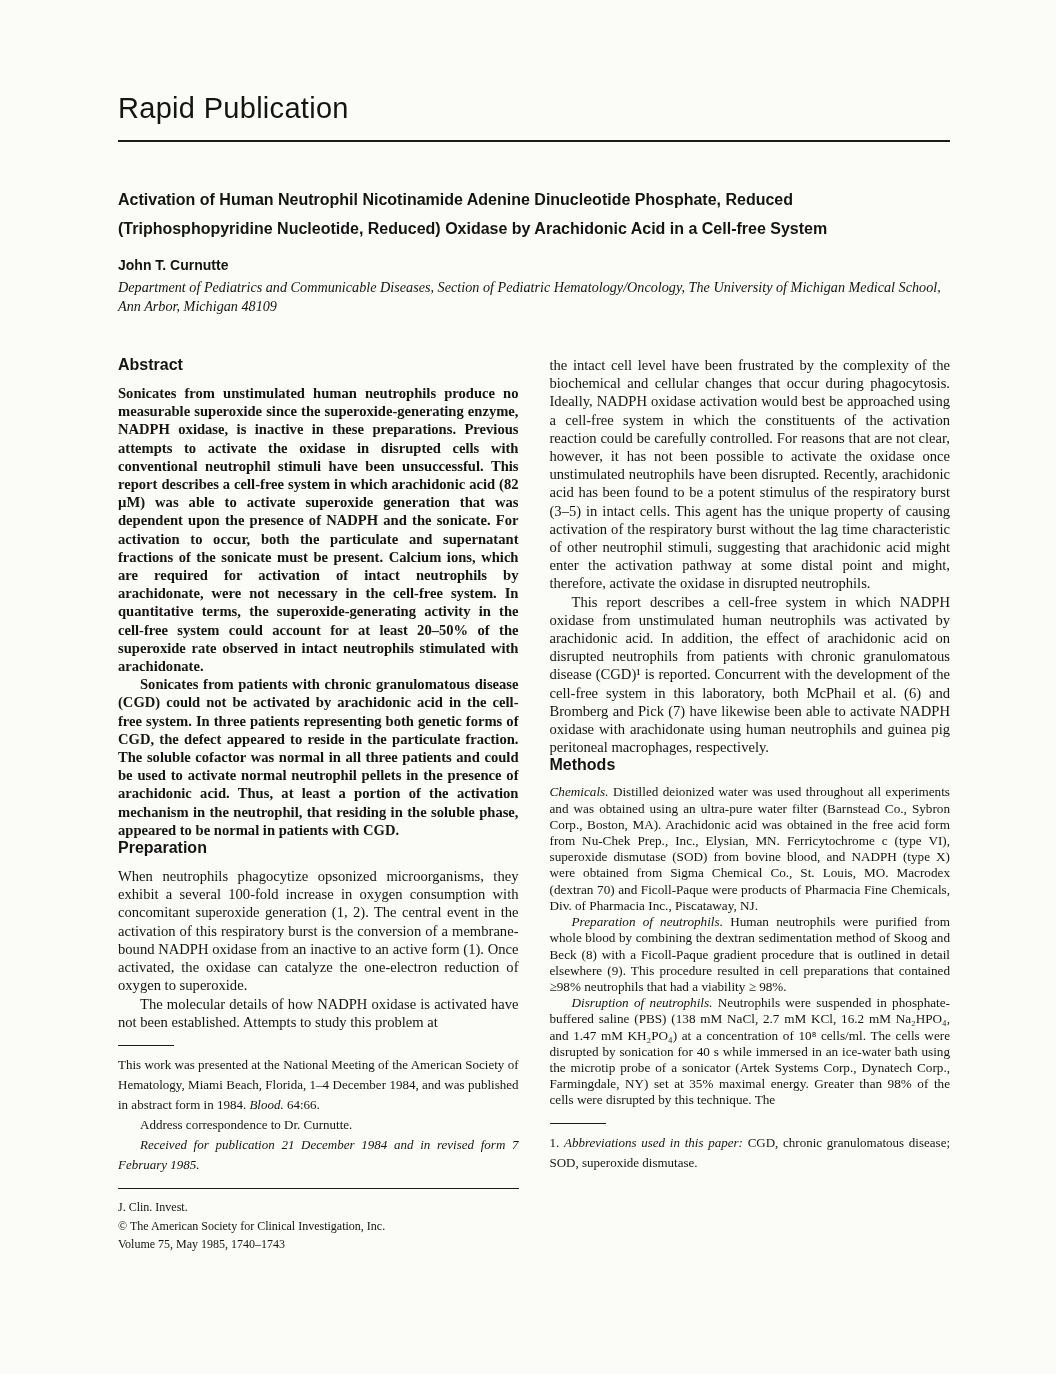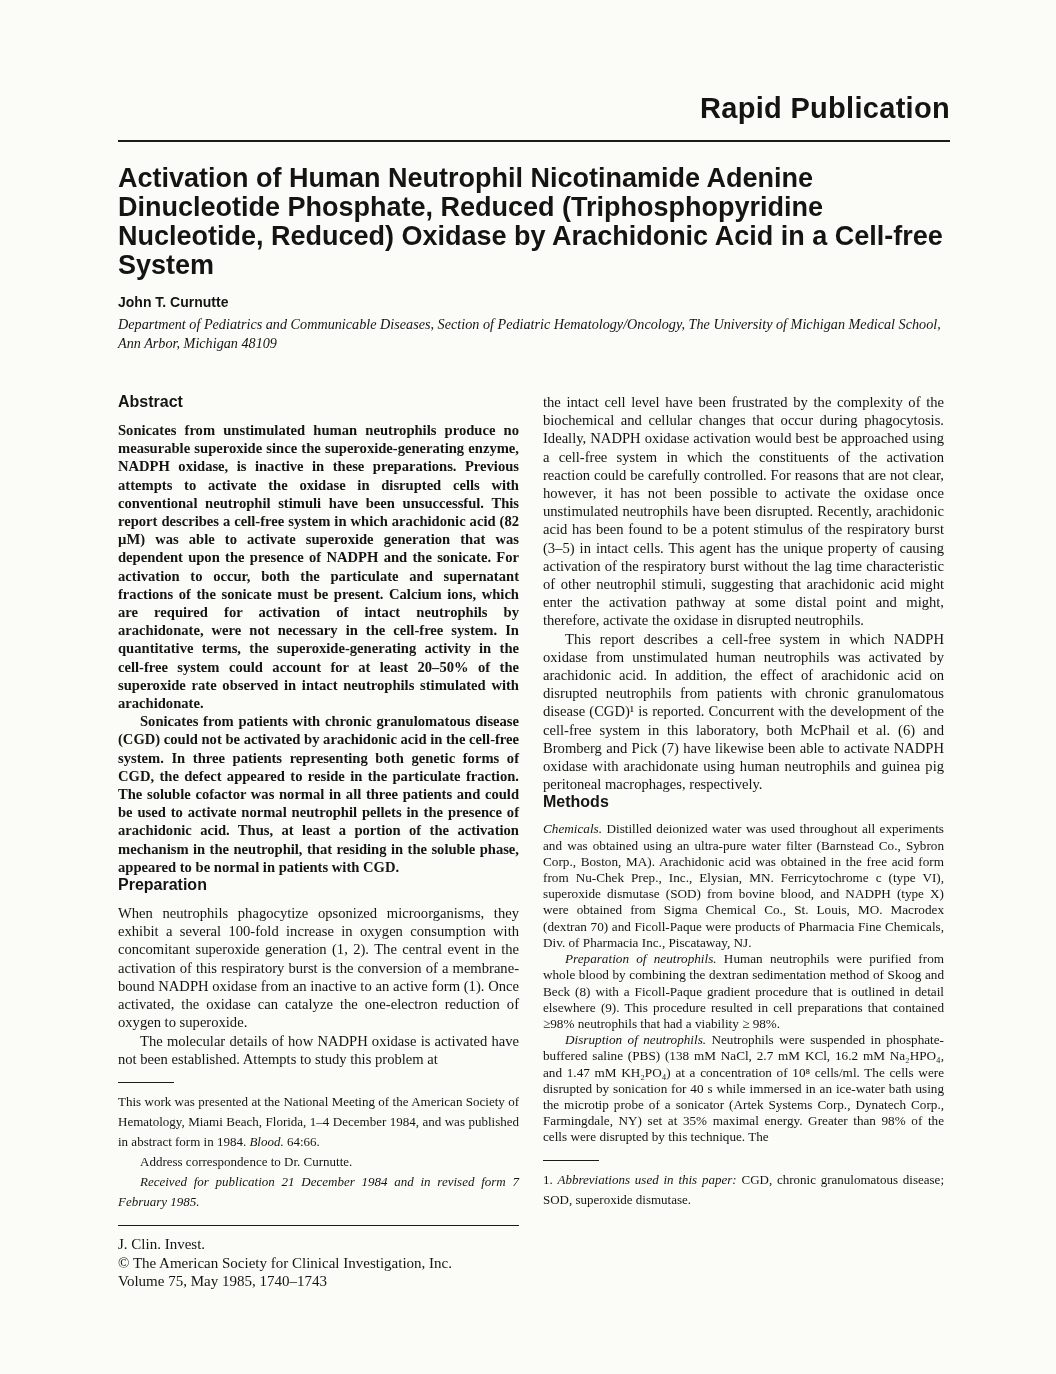--- a/index.html
+++ b/index.html
@@ -10,55 +10,55 @@
     font-family: "Liberation Serif", "DejaVu Serif", serif;
     overflow: hidden;
   }
   .page {
     box-sizing: border-box;
     width: 1056px; height: 1374px;
     padding: 94px 106px 30px 118px;
   }
   .banner {
     font-family: "Liberation Sans", "DejaVu Sans", sans-serif;
-    font-weight: bold;
+    font-weight: normal;
     font-size: 29px;
-    text-align: right;
+    text-align: left;
     letter-spacing: 0.3px;
     line-height: 1;
   }
   .rule-head {
     border: none;
     border-top: 2px solid #1c1b19;
     margin: 17px 0 0 0;
   }
   .title {
     font-family: "Liberation Sans", "DejaVu Sans", sans-serif;
     font-weight: bold;
-    font-size: 27px;
+    font-size: 16px;
     line-height: 29px;
-    margin: 22px 0 0 0;
+    margin: 43px 0 0 0;
     max-width: 832px;
   }
   .author {
     font-family: "Liberation Sans", "DejaVu Sans", sans-serif;
     font-weight: bold;
     font-size: 14px;
     margin-top: 14px;
   }
   .affiliation {
     font-style: italic;
     font-size: 14.2px;
     line-height: 19px;
     margin-top: 5px;
     max-width: 832px;
   }
   .columns {
     display: flex;
-    gap: 24px;
+    gap: 31px;
     margin-top: 40px;
   }
   .col { width: 401px; }
   h2.section {
     font-family: "Liberation Sans", "DejaVu Sans", sans-serif;
     font-weight: bold;
     font-size: 16px;
     margin: 0 0 10px 0;
   }
   .gap-top { margin-top: 21px; }
@@ -70,21 +70,21 @@
     width: 56px;
     border-top: 1.5px solid #1c1b19;
     margin: 14px 0 9px 0;
   }
   .fn { font-size: 13px; line-height: 20px; }
   .rule-col {
     border: none;
     border-top: 1.5px solid #1c1b19;
     margin: 13px 0 9px 0;
   }
-  .ji { font-size: 15px; line-height: 18.6px; text-align: left; }
+  .ji { font-size: 12px; line-height: 18.6px; text-align: left; }
   .mpara { font-size: 13.2px; line-height: 16.2px; }
   .footer { margin-top: 34px; }
   .pageno {
     font-family: "Liberation Sans", "DejaVu Sans", sans-serif;
     font-weight: bold;
     font-size: 14.5px;
   }
   .runauthor {
     font-style: italic;
     font-size: 14.5px;

